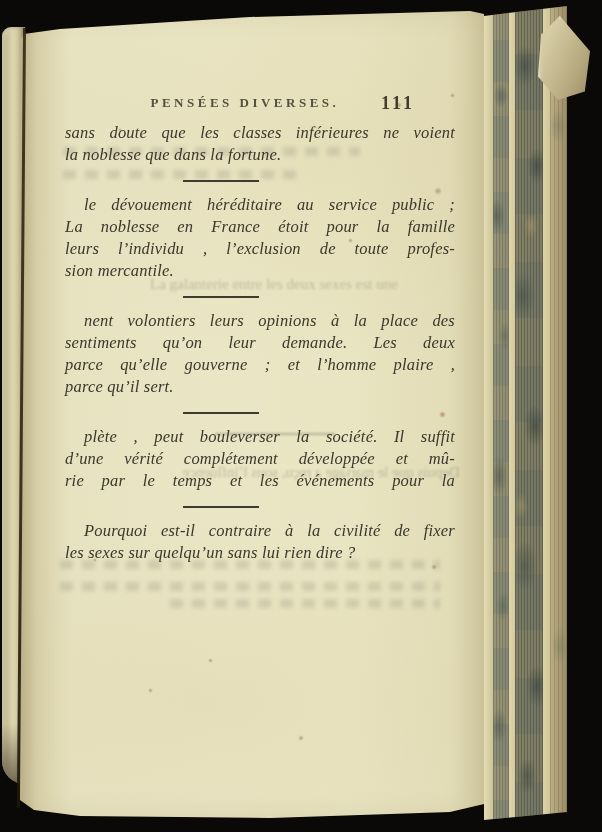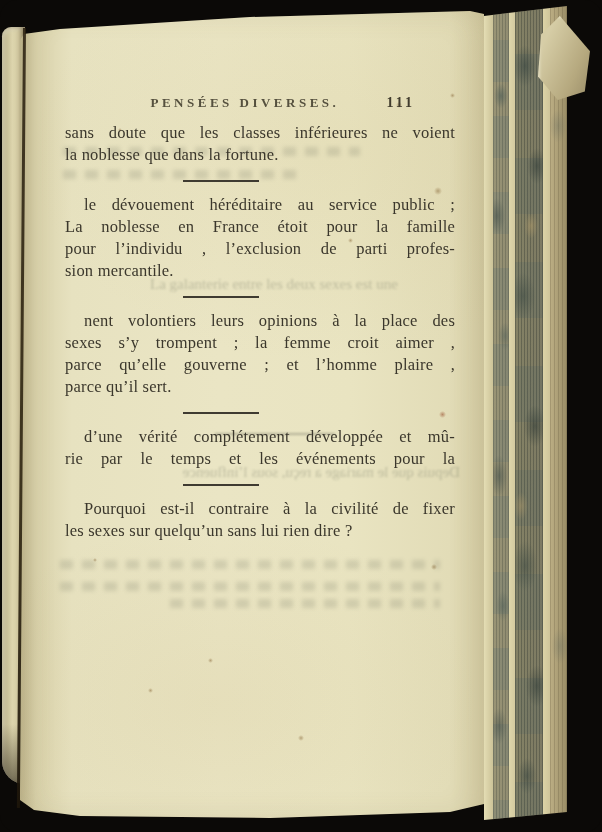--- a/index.html
+++ b/index.html
@@ -28,24 +28,24 @@
   .gutter{position:absolute;left:23px;top:28px;width:3px;height:780px;
     background:linear-gradient(180deg,rgba(40,30,14,.85),rgba(48,38,18,.9) 60%,rgba(30,22,10,.9));
     filter:blur(.7px);transform:rotate(.45deg);transform-origin:top center;}
 
   
   .content{position:absolute;left:45px;top:88px;width:390px;color:#3b372c;
     font-size:16.5px;line-height:22px;letter-spacing:.2px;z-index:3;}
   .header{position:relative;height:20px;margin-bottom:10px;color:#514b3a;}
   .header-title{position:absolute;left:50%;transform:translateX(-58%);
     font-size:13px;letter-spacing:3.5px;white-space:nowrap;font-weight:bold;color:#55503e;}
-  .page-number{position:absolute;right:40px;top:0;font-size:14px;letter-spacing:3px;
+  .page-number{position:absolute;right:40px;top:0;font-size:18px;letter-spacing:3px;
     font-weight:bold;color:#413c2e;}
   .para{margin:0;}
-  .line{text-align:justify;text-align-last:justify;white-space:normal;}
+  .line{text-align:justify;text-align-last:justify;white-space:normal;font-style:italic;}
   .line.last{text-align-last:left;}
   .para.indent .line:first-child{text-indent:19px;}
   .rule{width:76px;height:0;border-top:2px solid #3f3b31;margin:14px 0 12px 118px;
     filter:blur(.2px);}
 
   
   .bleed{position:absolute;z-index:1;color:#82856f;filter:blur(1.1px);opacity:.42;
     font-size:15px;white-space:nowrap;overflow:hidden;}
   .bleed.mirror{transform:scaleX(-1);}
   .smudge{position:absolute;z-index:1;height:9px;opacity:.40;filter:blur(2px);
@@ -136,32 +136,33 @@
       </div>
       <div class="text-block">
           <div class="para">
             <div class="line">sans doute que les classes inférieures ne voient</div>
             <div class="line last">la noblesse que dans la fortune.</div>
           </div>
           <div class="rule"></div>
           <div class="para indent">
             <div class="line">le dévouement héréditaire au service public ;</div>
             <div class="line">La noblesse en France étoit pour la famille</div>
-            <div class="line">pour l’individu , l’exclusion de parti profes-</div>
+            <div class="line">leurs l’individu , l’exclusion de toute profes-</div>
             <div class="line last">sion mercantile.</div>
           </div>
           <div class="rule"></div>
           <div class="para indent">
             <div class="line">nent volontiers leurs opinions à la place des</div>
-            <div class="line">sexes s’y trompent ; la femme croit aimer ,</div>
+            <div class="line">sentiments qu’on leur demande. Les deux</div>
             <div class="line">parce qu’elle gouverne ; et l’homme plaire ,</div>
             <div class="line last">parce qu’il sert.</div>
           </div>
           <div class="rule"></div>
           <div class="para indent">
+            <div class="line">plète , peut bouleverser la société. Il suffit</div>
             <div class="line">d’une vérité complétement développée et mû-</div>
             <div class="line">rie par le temps et les événements pour la</div>
           </div>
           <div class="rule"></div>
           <div class="para indent">
             <div class="line">Pourquoi est-il contraire à la civilité de fixer</div>
             <div class="line last">les sexes sur quelqu’un sans lui rien dire ?</div>
           </div>
         </div>
     </div>

